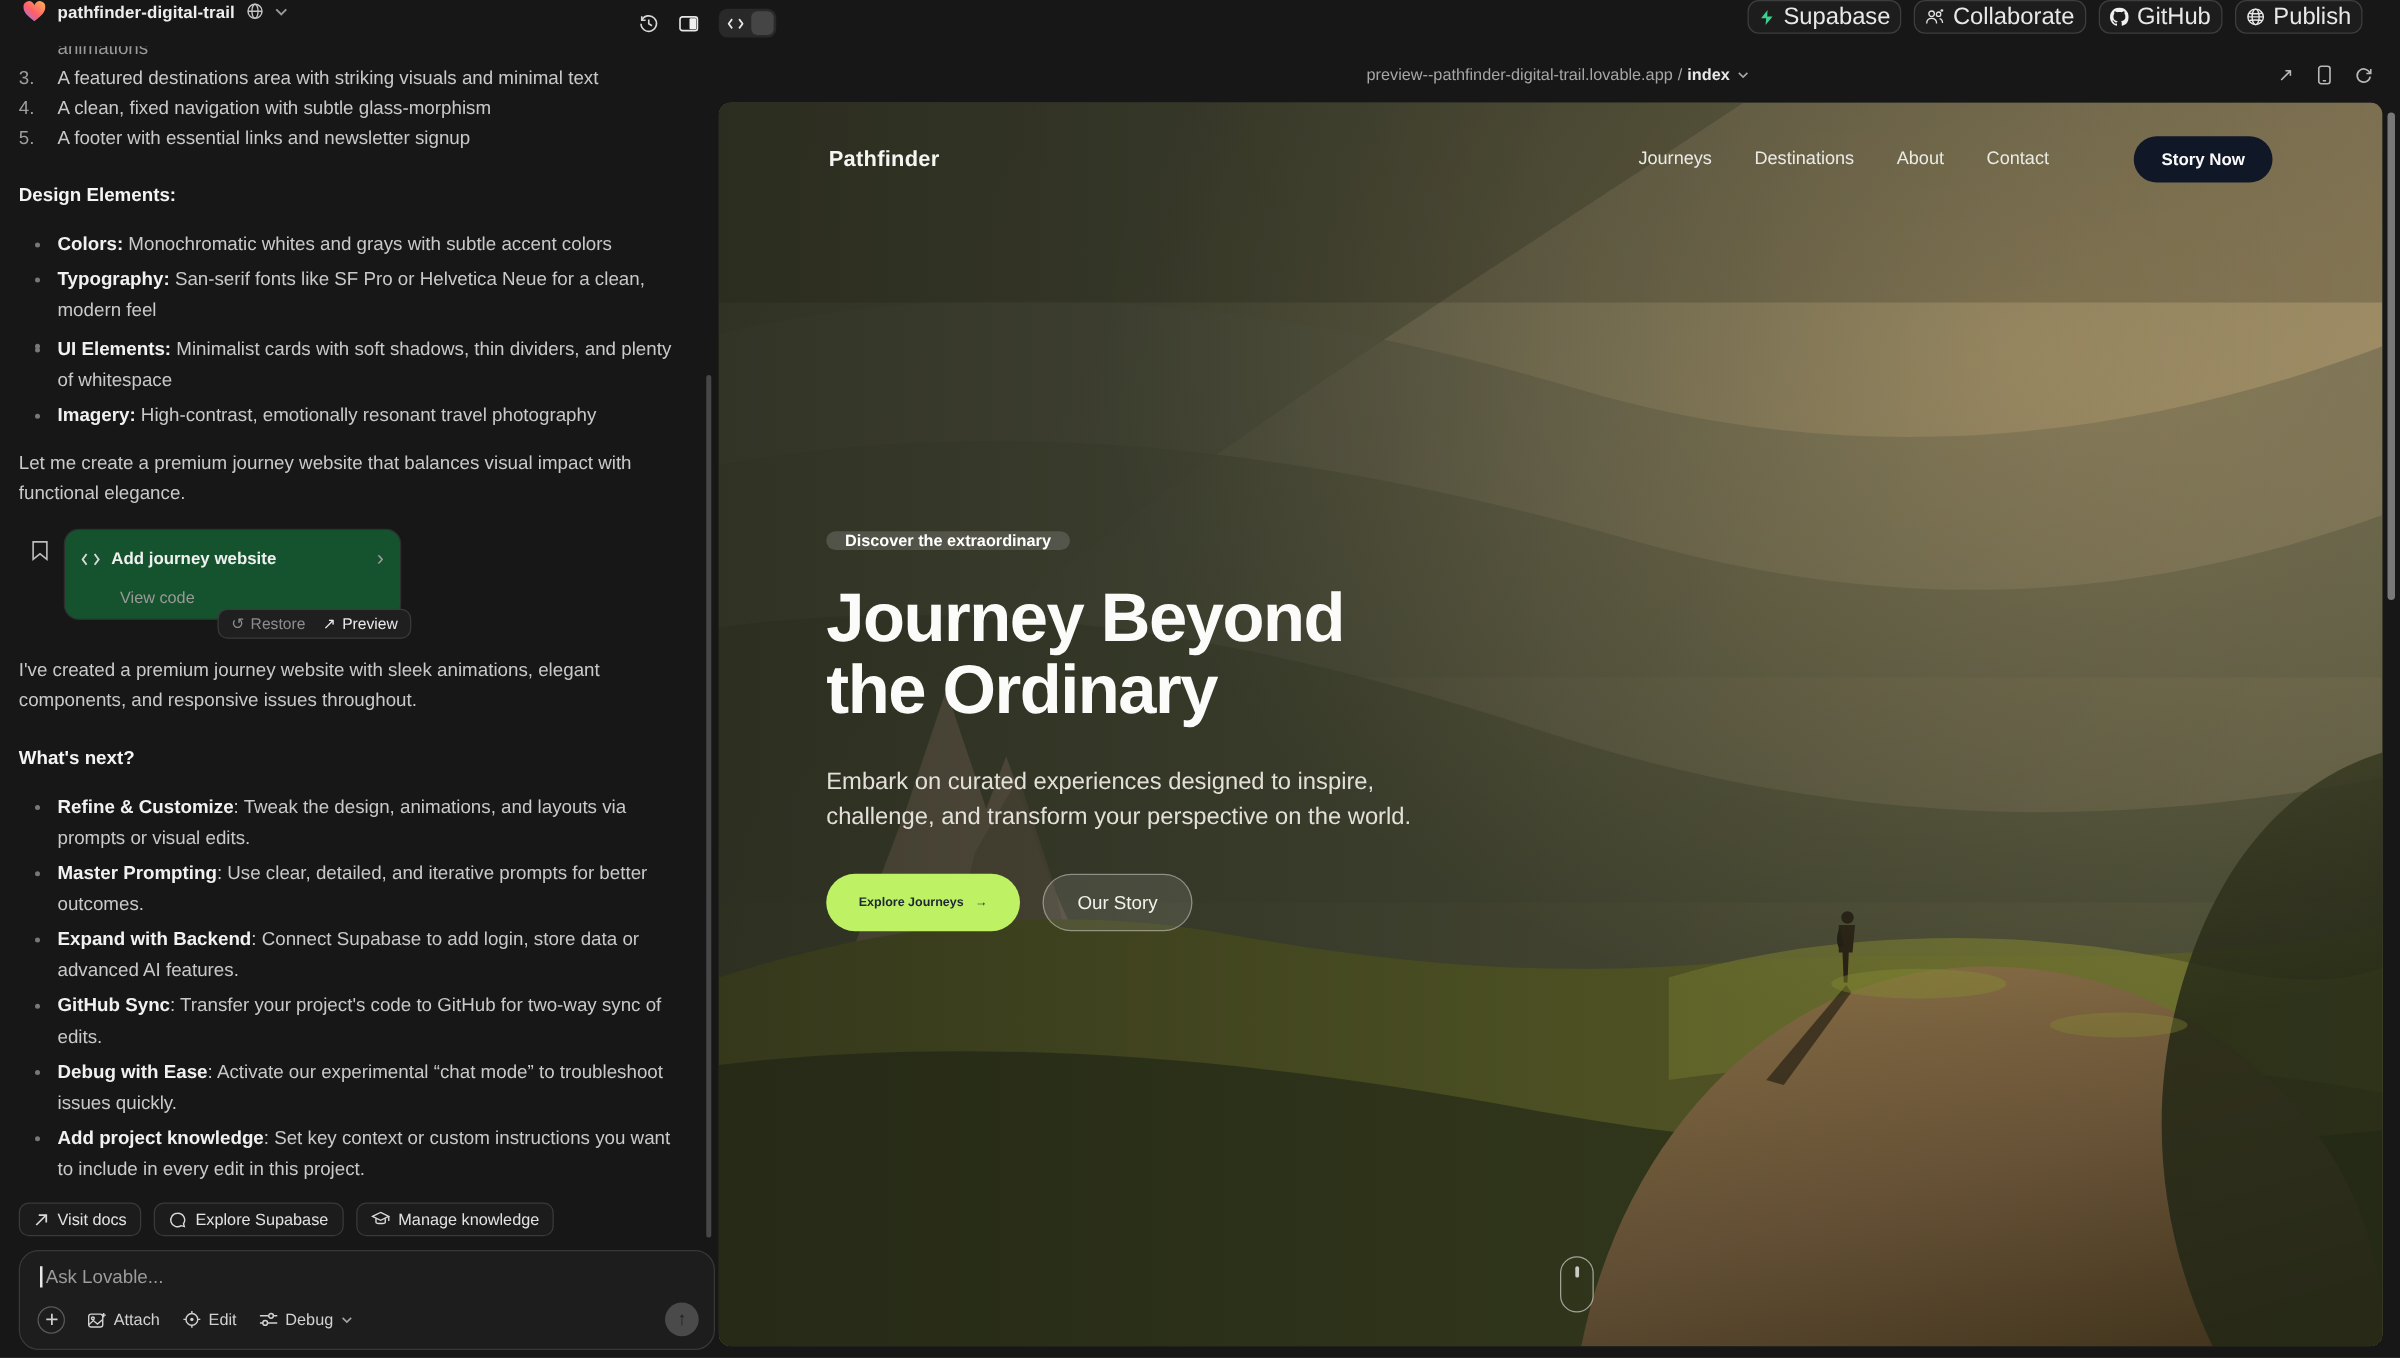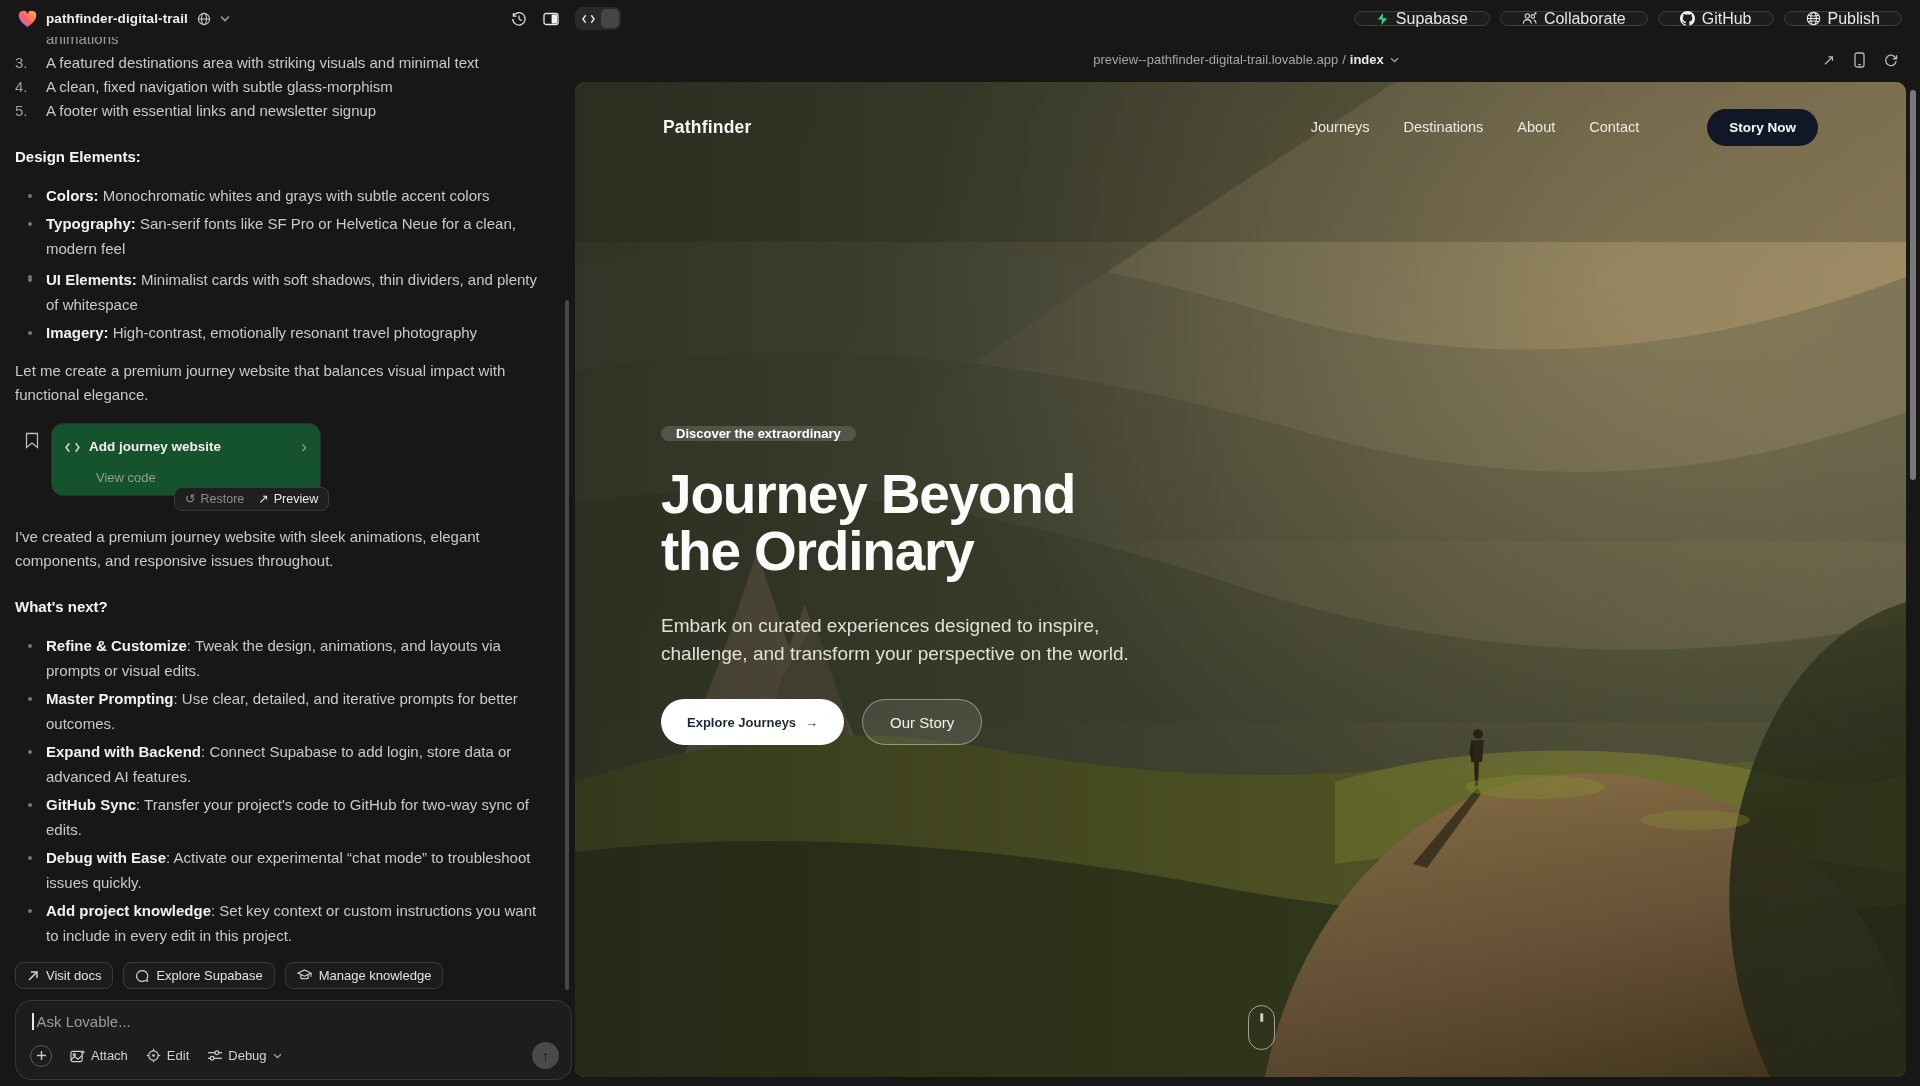--- a/index.html
+++ b/index.html
@@ -8,32 +8,32 @@
     background:#171717;
     font-family:"Liberation Sans", sans-serif;
     color:#cfcfcf;
     position:relative;
     overflow:hidden;
     -webkit-font-smoothing:antialiased;
   }
   svg { display:block; }
 
   
-  .topbar { position:absolute; top:0; left:0; right:0; height:37px; display:flex; align-items:center; padding:0 18px; }
+  .topbar { position:absolute; top:0; left:0; right:12px; height:37px; display:flex; align-items:flex-start; padding:0 18px; }
   .tb-left { display:flex; align-items:center; gap:9px; }
   .logo-heart { width:19px; height:18px; }
   .project-name { font-size:13.5px; font-weight:700; color:#ededed; letter-spacing:.1px; }
   .tb-globe, .tb-chev { color:#b9b9b9; display:flex; align-items:center; }
   .tb-center { position:absolute; left:511px; top:0; height:37px; display:flex; align-items:center; gap:16px; }
   .icon-btn { background:none; border:none; color:#d6d6d6; cursor:pointer; display:flex; align-items:center; }
   .code-toggle { width:46px; height:23px; background:#292929; border-radius:7px; display:flex; align-items:center; padding:2px; cursor:pointer; }
   .code-toggle .seg-code { width:22px; height:19px; display:flex; align-items:center; justify-content:center; color:#e8e8e8; }
   .code-toggle .knob { width:18px; height:19px; background:#454545; border-radius:5px; margin-left:auto; }
   .tb-right { margin-left:auto; display:flex; align-items:center; gap:10px; }
-  .tb-btn { height:15px; display:flex; align-items:center; gap:7px; padding:0 21px; border:1px solid #3d3d3d; border-radius:9px; background:#1d1d1d; color:#e8e8e8; font-size:16px; font-weight:400; cursor:pointer; font-family:inherit; }
+  .tb-btn { height:27px; display:flex; align-items:center; gap:7px; padding:0 8px; border:1px solid #3d3d3d; border-radius:9px; background:#1d1d1d; color:#e8e8e8; font-size:19px; font-weight:400; cursor:pointer; font-family:inherit; }
 
   
   .chat-panel { position:absolute; top:37px; left:0; width:572px; bottom:0; }
   .chat-scroll { position:absolute; top:0; left:0; right:10px; bottom:90px; overflow:hidden; padding:0 16px 0 15px; font-size:15px; line-height:24px; color:#c9c9c9; }
   .clipped-line { margin-top:-10px; color:#9a9a9a; padding-left:31px; }
   .num-item { display:flex; }
   .num-item .num { width:31px; flex:none; color:#9e9e9e; }
   .chat-h { font-weight:700; color:#f4f4f4; margin-top:22px; margin-bottom:14px; }
   .bul-list .bullet { display:flex; margin-bottom:3px; line-height:25px; }
   .bul-list .dot { flex:none; width:31px; position:relative; }
@@ -79,21 +79,21 @@
   .site-nav { position:absolute; top:0; left:0; right:0; height:90px; padding:0 88px; display:flex; align-items:center; z-index:3; }
   .brand { font-size:17.5px; font-weight:700; color:#f5f5f2; letter-spacing:.2px; }
   .nav-links { margin-left:auto; display:flex; align-items:center; gap:34px; }
   .nav-link { color:#ebebe6; font-size:14.5px; cursor:pointer; }
   .book-now { margin-left:34px; height:37px; padding:0 22px; border:none; border-radius:19px; background:#101828; color:#fafafa; font-size:13.5px; font-weight:700; cursor:pointer; font-family:inherit; }
   .hero-content { position:absolute; left:86px; top:342px; z-index:2; }
   .hero-badge { display:inline-block; padding:0 15px; border-radius:14px; background:rgba(110,110,100,.55); color:#ffffff; font-size:13px;font-weight:bold; }
   .hero-title { margin-top:24px; font-size:55px; line-height:57px; font-weight:700; letter-spacing:-1.2px; color:#fbfbf9; }
   .hero-sub { margin-top:32px; width:490px; font-size:19px; line-height:27.5px; color:#e2e0d8; }
   .hero-ctas { margin-top:32px; display:flex; align-items:center; gap:18px; }
-  .cta-primary { height:46px; padding:0 26px; border:none; border-radius:23px; background:#ffffff; color:#1d2736; font-size:13px; font-weight:700; display:flex; align-items:center; gap:9px; cursor:pointer; font-family:inherit; }
+  .cta-primary { height:46px; padding:0 26px; border:none; border-radius:23px; background:#bef264; color:#1d2736; font-size:10px; font-weight:700; display:flex; align-items:center; gap:9px; cursor:pointer; font-family:inherit; }
   .cta-secondary { height:46px; padding:0 27px; border:1px solid rgba(255,255,255,.38); border-radius:23px; background:rgba(255,255,255,.10); color:#f2f1ec; font-size:15px; display:flex; align-items:center; cursor:pointer; font-family:inherit; }
   .scroll-hint { position:absolute; left:50.6%; top:923px; width:27px; height:45px; border:1.6px solid rgba(255,255,255,.55); border-radius:14px; z-index:2; }
   .scroll-hint::after { content:""; position:absolute; left:50%; top:7px; transform:translateX(-50%); width:3.5px; height:9px; border-radius:2px; background:rgba(255,255,255,.75); }
 </style>
 </head>
 <body>
 
 <header class="topbar">
   <div class="tb-left">
     <svg class="logo-heart" viewBox="0 0 24 22">

